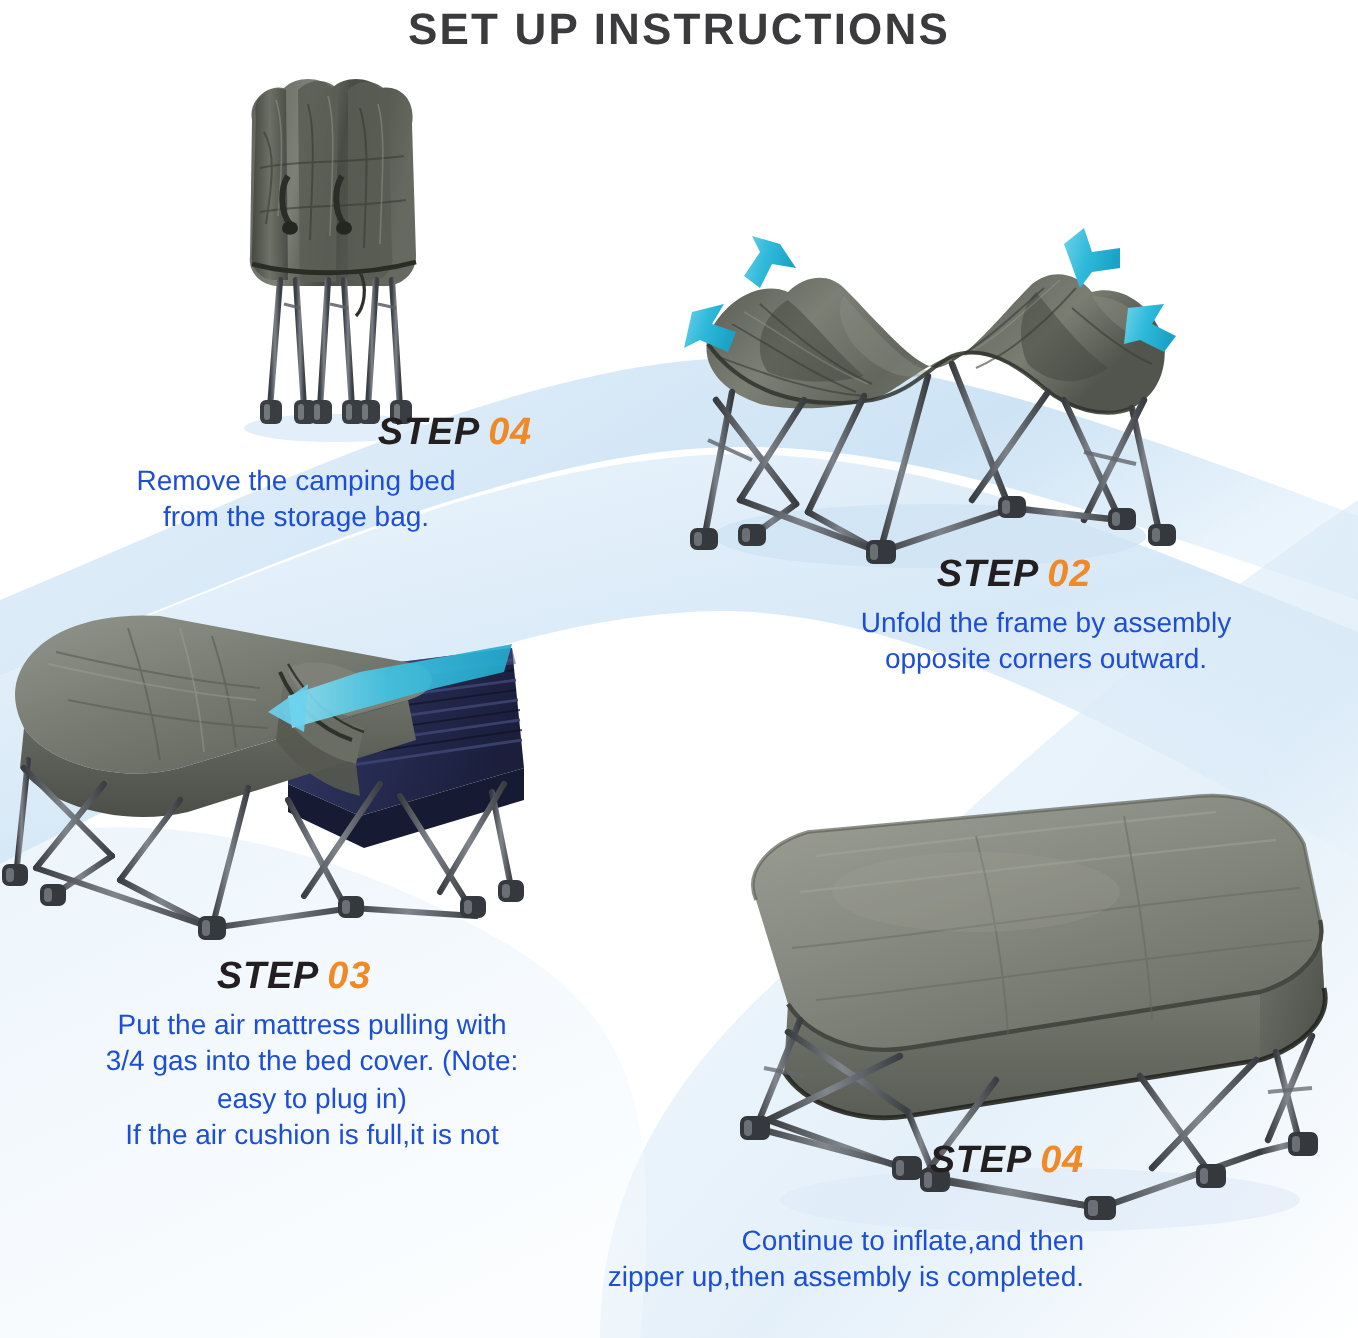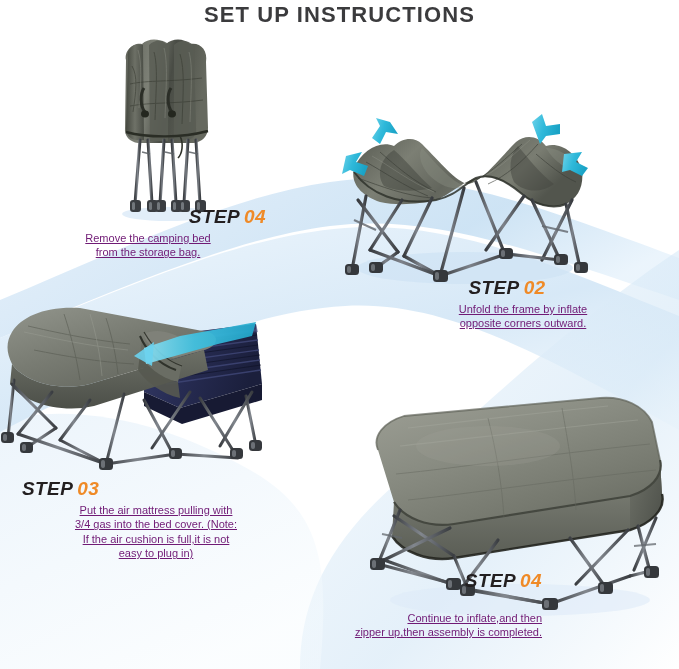--- a/index.html
+++ b/index.html
@@ -24,35 +24,34 @@
   }
 
   
   .step{position:absolute;z-index:7;}
   .step-head{
     font-style:italic;font-weight:bold;font-size:19px;
     color:#231f20;letter-spacing:.4px;line-height:1.15;
   }
   .step-head .num{color:#ef8a27;margin-left:4px;}
   .step-body{
-    font-size:11px;color:#701a75;line-height:1.32;
+    font-size:14px;color:#1d4ed8;line-height:1.32;
     font-family:"Liberation Sans", sans-serif;
-    text-decoration:underline;
   }
 
   #step1{left:24px;top:206px;width:248px;}
   #step1 .step-head{text-align:right;padding-right:6px;}
   #step1 .step-body{text-align:center;margin-top:3px;}
 
   #step2{left:392px;top:277px;width:262px;}
   #step2 .step-head{text-align:center;padding-right:32px;}
   #step2 .step-body{text-align:center;margin-top:3px;}
 
   #step3{left:22px;top:478px;width:268px;}
-  #step3 .step-head{text-align:left;padding-right:18px;}
+  #step3 .step-head{text-align:center;padding-right:18px;}
   #step3 .step-body{text-align:center;margin-top:3px;}
 
   #step4{left:276px;top:570px;width:266px;}
   #step4 .step-head{text-align:right;padding-left:136px;}
   #step4 .step-body{text-align:right;margin-top:19px;}
 
   
   .illus{position:absolute;z-index:4;}
   #illus1{left:108px;top:32px;width:118px;height:185px;}
   #illus2{left:336px;top:100px;width:258px;height:188px;}
@@ -498,34 +497,34 @@
       <div>Remove the camping bed</div>
       <div>from the storage bag.</div>
     </div>
   </div>
 
   <div class="step" id="step2">
     <div class="step-head">
       <span>STEP</span><span class="num">02</span>
     </div>
     <div class="step-body">
-      <div>Unfold the frame by inflate</div>
+      <div>Unfold the frame by assembly</div>
       <div>opposite corners outward.</div>
     </div>
   </div>
 
   <div class="step" id="step3">
     <div class="step-head">
       <span>STEP</span><span class="num">03</span>
     </div>
     <div class="step-body">
       <div>Put the air mattress pulling with</div>
       <div>3/4 gas into the bed cover. (Note:</div>
+      <div>easy to plug in)</div>
       <div>If the air cushion is full,it is not</div>
-      <div>easy to plug in)</div>
     </div>
   </div>
 
   <div class="step" id="step4">
     <div class="step-head">
       <span>STEP</span><span class="num">04</span>
     </div>
     <div class="step-body">
       <div>Continue to inflate,and then</div>
       <div>zipper up,then assembly is completed.</div>

